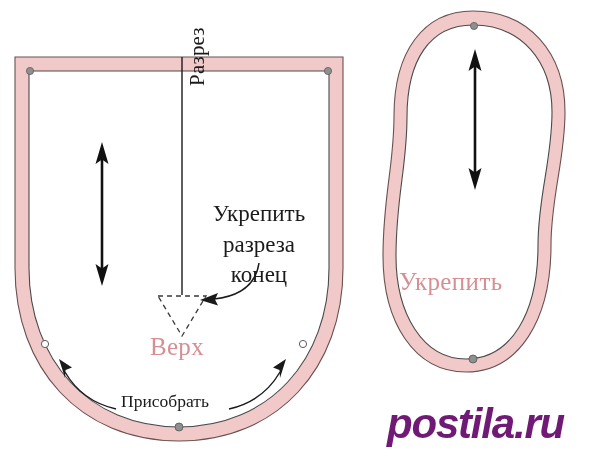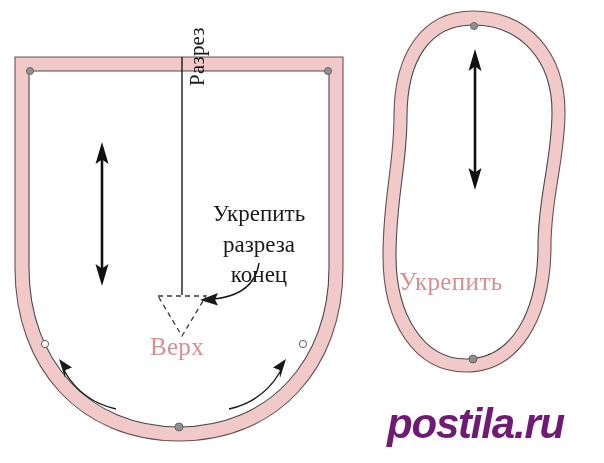--- a/index.html
+++ b/index.html
@@ -206,18 +206,19 @@
   <div class="lbl" id="label-razrez">Разрез</div>
 
   <div class="lbl" id="label-ukrepit">
     <span>Укрепить</span>
     <span>разреза</span>
     <span>конец</span>
   </div>
 
   <div class="lbl" id="label-verh">Верх</div>
 
+  <div class="lbl" id="label-prisobrat">Присобрать</div>
 
   <div class="lbl" id="label-podoshva">Укрепить</div>
 
   <div id="watermark-postila">postila.ru</div>
 
 </div>
 
 </body></html>

